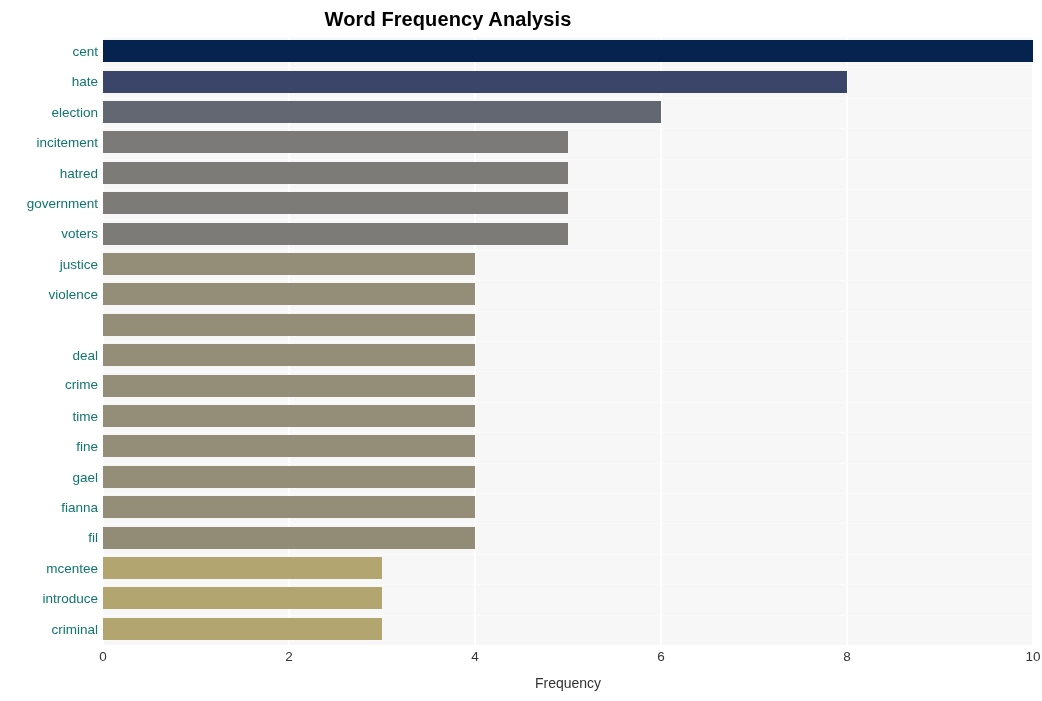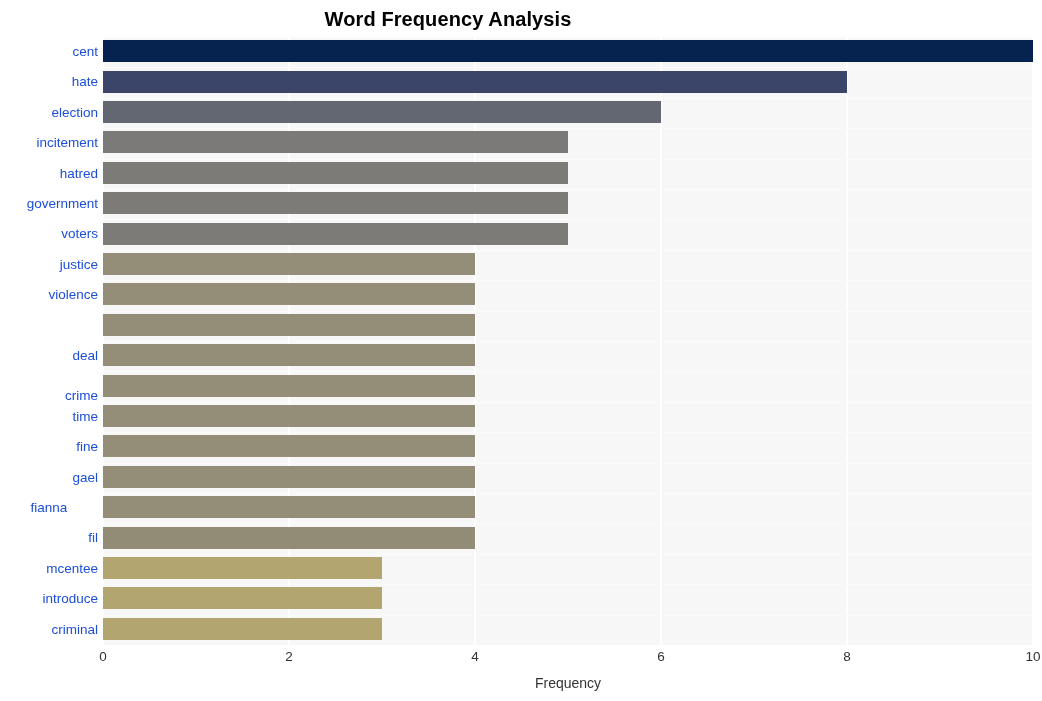--- a/index.html
+++ b/index.html
@@ -80,21 +80,21 @@
     top: 37px;
     width: 98px;
     height: 608px;
   }
   .y-tick-label {
     position: absolute;
     right: 0;
     width: 98px;
     text-align: right;
     font-size: 13.5px;
-    color: #1d4ed8;
+    color: #0f766e;
     line-height: 28.4px;
     height: 28.4px;
     white-space: nowrap;
   }
 
   
   #x-axis-labels {
     position: absolute;
     left: 0;
     top: 648px;
@@ -227,25 +227,25 @@
       <div class="y-tick-label" style="top: 0px; height: 30.4px; line-height: 30.4px;">cent</div>
       <div class="y-tick-label" style="top: 30.4px; height: 30.4px; line-height: 30.4px;">hate</div>
       <div class="y-tick-label" style="top: 60.8px; height: 30.4px; line-height: 30.4px; margin-left: 19px;">election</div>
       <div class="y-tick-label" style="top: 91.2px; height: 30.4px; line-height: 30.4px;">incitement</div>
       <div class="y-tick-label" style="top: 121.6px; height: 30.4px; line-height: 30.4px;">hatred</div>
       <div class="y-tick-label" style="top: 152px; height: 30.4px; line-height: 30.4px;">government</div>
       <div class="y-tick-label" style="top: 182.4px; height: 30.4px; line-height: 30.4px;">voters</div>
       <div class="y-tick-label" style="top: 212.8px; height: 30.4px; line-height: 30.4px;">justice</div>
       <div class="y-tick-label" style="top: 243.2px; height: 30.4px; line-height: 30.4px;">violence</div>
       <div class="y-tick-label" style="top: 304px; height: 30.4px; line-height: 30.4px;">deal</div>
-      <div class="y-tick-label" style="top: 344px; height: 30.4px; line-height: 30.4px;">crime</div>
+      <div class="y-tick-label" style="top: 333px; height: 30.4px; line-height: 30.4px;">crime</div>
       <div class="y-tick-label" style="top: 364.8px; height: 30.4px; line-height: 30.4px;">time</div>
       <div class="y-tick-label" style="top: 395.2px; height: 30.4px; line-height: 30.4px;">fine</div>
       <div class="y-tick-label" style="top: 425.6px; height: 30.4px; line-height: 30.4px;">gael</div>
-      <div class="y-tick-label" style="top: 456px; height: 30.4px; line-height: 30.4px; text-align: center;">fianna</div>
+      <div class="y-tick-label" style="top: 456px; height: 30.4px; line-height: 30.4px;">fianna</div>
       <div class="y-tick-label" style="top: 486.4px; height: 30.4px; line-height: 30.4px;">fil</div>
       <div class="y-tick-label" style="top: 516.8px; height: 30.4px; line-height: 30.4px;">mcentee</div>
       <div class="y-tick-label" style="top: 547.2px; height: 30.4px; line-height: 30.4px;">introduce</div>
       <div class="y-tick-label" style="top: 577.6px; height: 30.4px; line-height: 30.4px;">criminal</div>
     </div>
 
   <div id="x-axis-labels">
       <div class="x-tick-label" style="left: 103px;">0</div>
       <div class="x-tick-label" style="left: 289px;">2</div>
       <div class="x-tick-label" style="left: 475px;">4</div>

